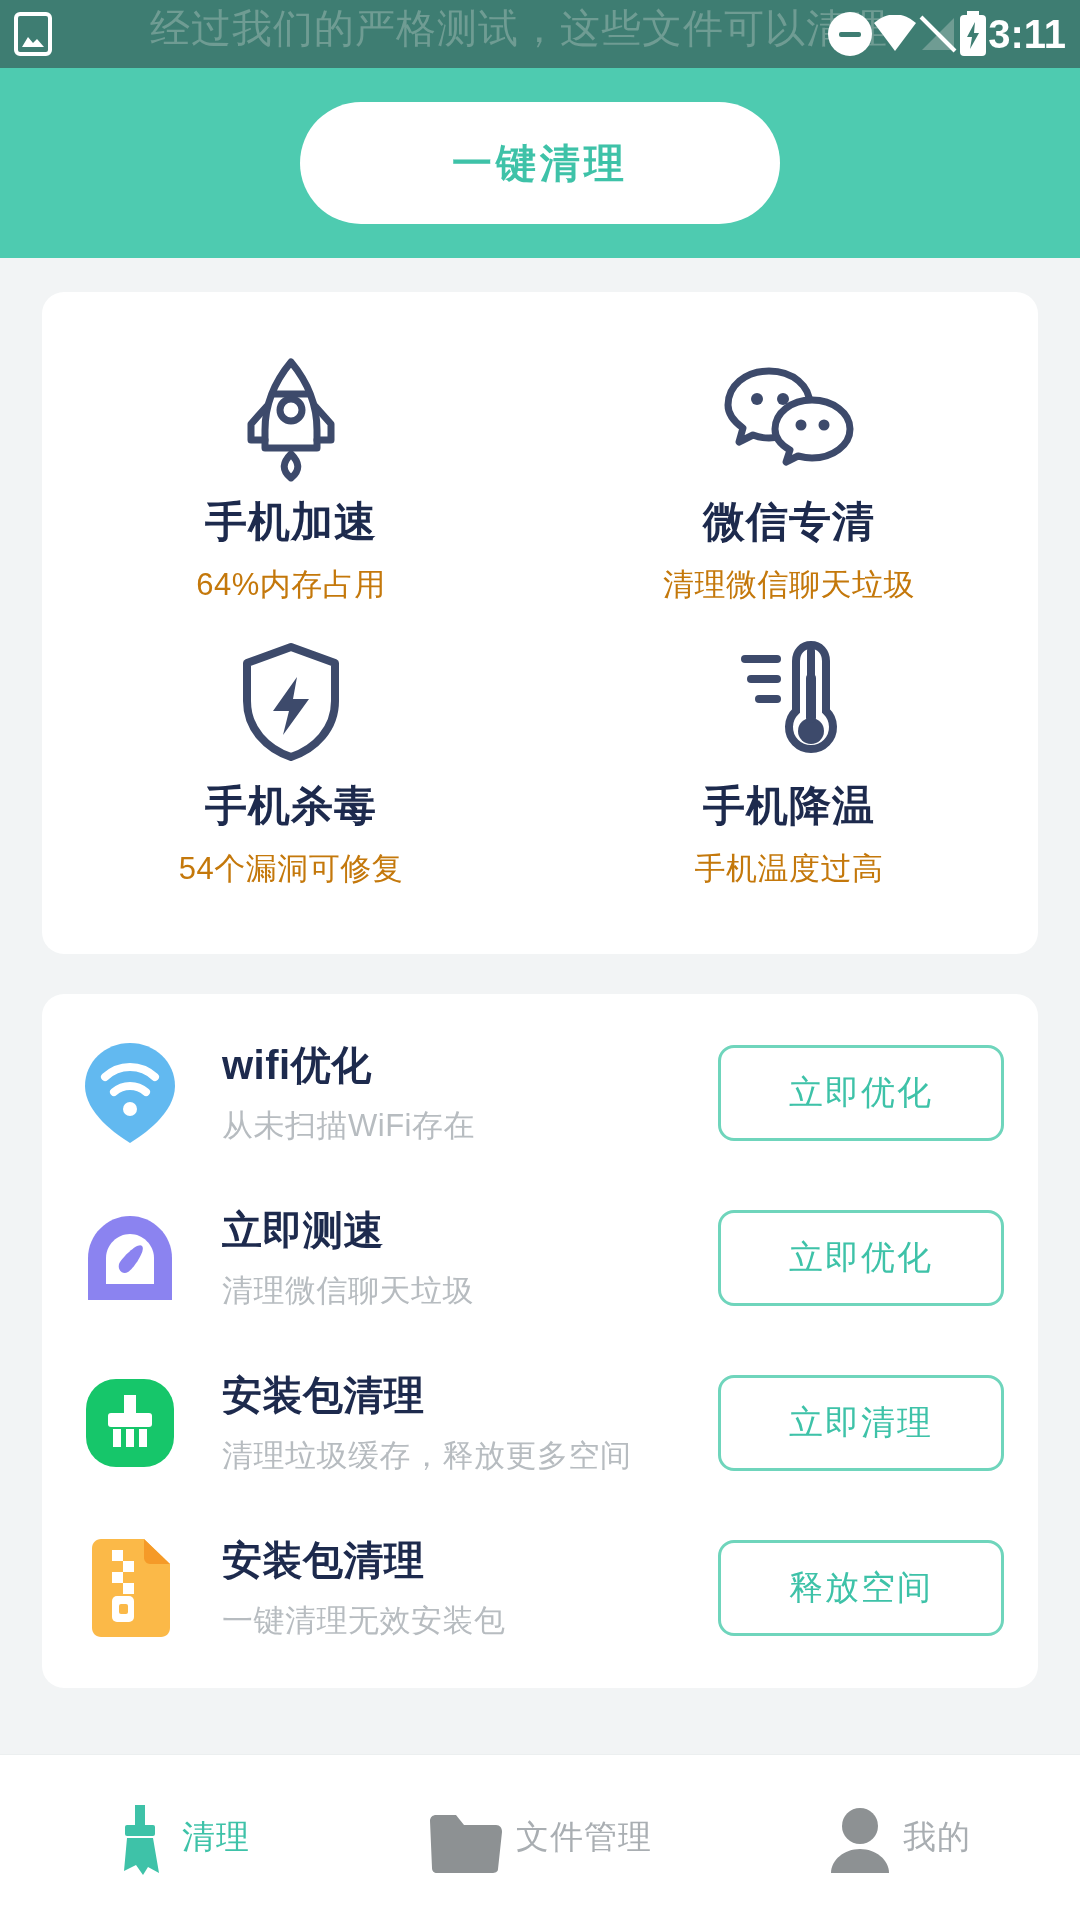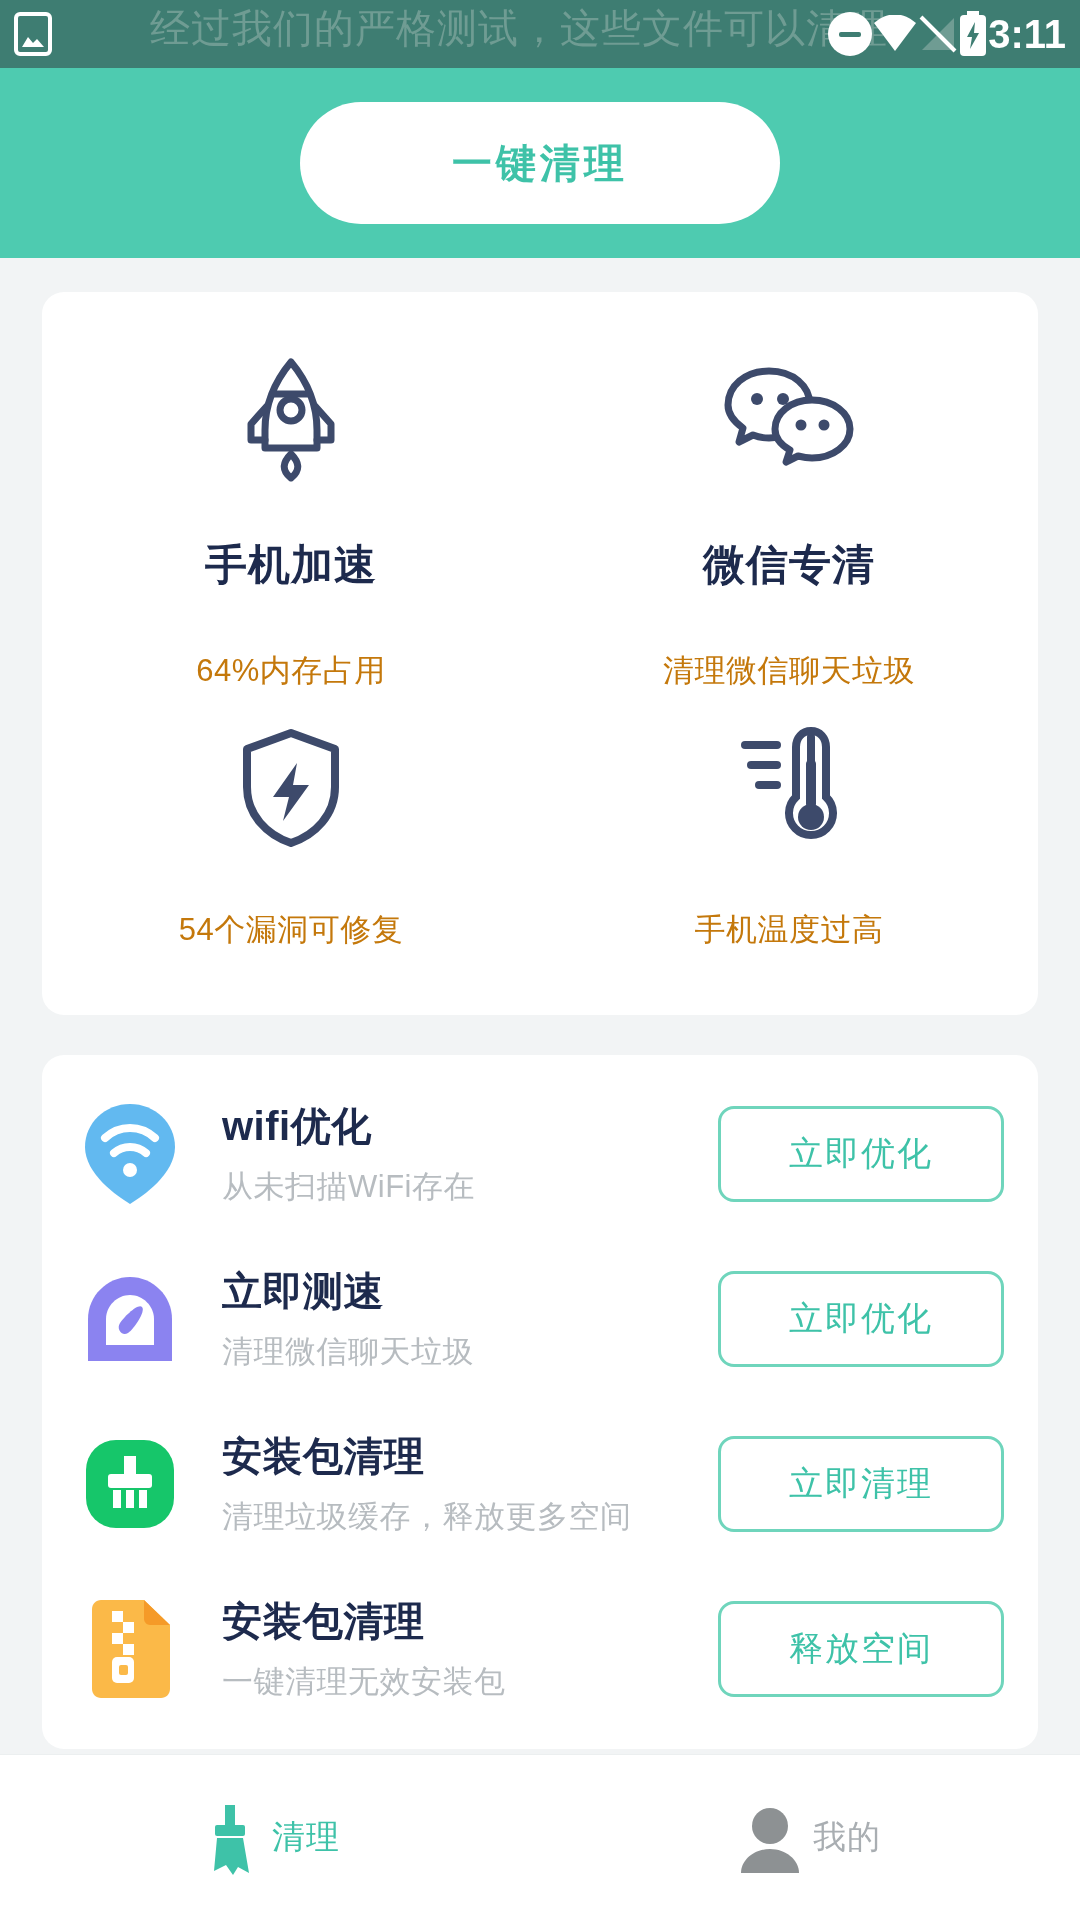--- a/index.html
+++ b/index.html
@@ -48,21 +48,21 @@
   }
 
   
   .card{
     background:#ffffff;border-radius:22px;margin:0 42px;
   }
   .grid-card{margin-top:34px;padding:40px 0 54px;}
   .grid{display:grid;grid-template-columns:1fr 1fr;}
   .grid-cell{
     display:flex;flex-direction:column;align-items:center;
-    padding:22px 0 10px;cursor:pointer;gap:43px;
+    padding:22px 0 10px;cursor:pointer;
   }
   .grid-ico{height:128px;display:flex;align-items:center;justify-content:center;}
   .grid-title{
     font-size:42px;color:#1d2a4d;font-weight:bold;margin-top:12px;letter-spacing:1px;
   }
   .grid-sub{
     font-size:31px;color:#c4780b;margin-top:14px;letter-spacing:0.5px;
   }
 
   .list-card{margin-top:40px;padding:16px 0 18px;}
@@ -168,37 +168,39 @@
       <div class="grid-sub">清理微信聊天垃圾</div>
     </div>
 
     <div class="grid-cell">
       <div class="grid-ico">
         <svg width="104" height="122" viewBox="0 0 104 122">
           <path d="M52 6 L96 22 L96 60 C96 88 76 108 52 116 C28 108 8 88 8 60 L8 22 Z" fill="none" stroke="#3d4a6b" stroke-width="8" stroke-linejoin="round"></path>
           <polygon points="58,36 34,70 50,70 44,94 70,58 54,58" fill="#3d4a6b"></polygon>
         </svg>
       </div>
+      <div class="grid-title">手机杀毒</div>
       <div class="grid-sub">54个漏洞可修复</div>
     </div>
 
     <div class="grid-cell">
       <div class="grid-ico">
         <svg width="120" height="126" viewBox="0 0 120 126">
           <g fill="none" stroke="#3d4a6b" stroke-width="8" stroke-linecap="round">
             <path d="M82 12 L82 74"></path>
             <path d="M16 20 L48 20"></path>
             <path d="M22 40 L48 40"></path>
             <path d="M30 60 L48 60"></path>
           </g>
           <path d="M82 6 C91 6 97 13 97 22 L97 72 A22 22 0 1 1 67 72 L67 22 C67 13 73 6 82 6 Z" fill="none" stroke="#3d4a6b" stroke-width="8"></path>
           <circle cx="82" cy="92" r="13" fill="#3d4a6b"></circle>
           <rect x="77" y="34" width="10" height="50" rx="5" fill="#3d4a6b"></rect>
         </svg>
       </div>
+      <div class="grid-title">手机降温</div>
       <div class="grid-sub">手机温度过高</div>
     </div>
 
   </div>
 </div>
 
 <div class="card list-card">
 
   <div class="row">
     <div class="row-ico">
@@ -282,20 +284,28 @@
     <div class="nav-ico">
       <svg width="60" height="70" viewBox="0 0 60 70">
         <rect x="25" y="0" width="10" height="22" fill="#3ec2a8"></rect>
         <rect x="15" y="20" width="30" height="11" rx="2" fill="#3ec2a8"></rect>
         <path d="M17 33 L43 33 L49 68 L38 62 L33 70 L26 60 L14 66 Z" fill="#3ec2a8"></path>
       </svg>
     </div>
     <div class="nav-label">清理</div>
   </div>
 
+  <div class="nav-item">
+    <div class="nav-ico">
+      <svg width="76" height="62" viewBox="0 0 76 62">
+        <path d="M2 8 C2 4 5 2 8 2 L28 2 L36 12 L68 12 C72 12 74 15 74 19 L70 56 C70 59 67 60 64 60 L9 60 C6 60 4 58 4 55 Z" fill="#8d9193"></path>
+      </svg>
+    </div>
+    <div class="nav-label">文件管理</div>
+  </div>
 
   <div class="nav-item">
     <div class="nav-ico">
       <svg width="62" height="68" viewBox="0 0 62 68">
         <circle cx="31" cy="19" r="18" fill="#8d9193"></circle>
         <path d="M31 42 C47 42 60 53 60 66 L2 66 C2 53 15 42 31 42 Z" fill="#8d9193"></path>
       </svg>
     </div>
     <div class="nav-label">我的</div>
   </div>

